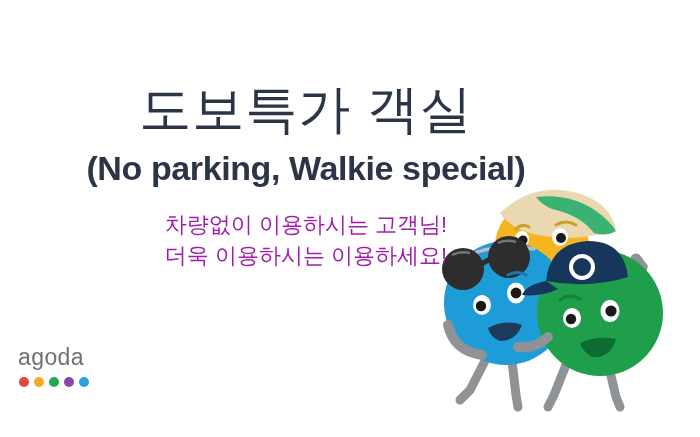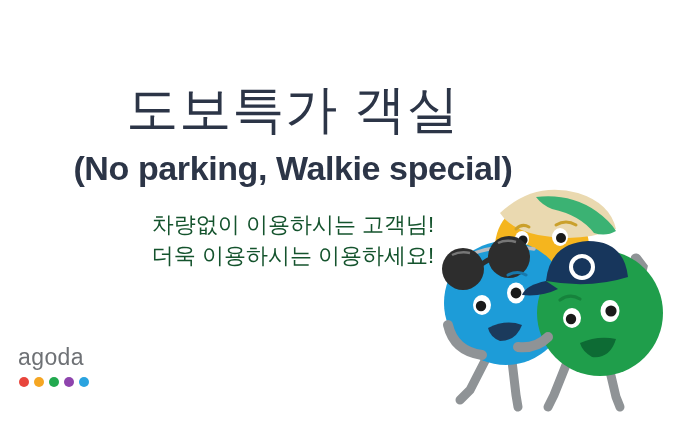--- a/index.html
+++ b/index.html
@@ -14,21 +14,21 @@
     position: relative;
     width: 700px;
     height: 437px;
     background: #ffffff;
     overflow: hidden;
   }
 
   
   .text-block {
     position: absolute;
-    left: 0;
+    left: 13px;
     top: 0;
     width: 586px;
     text-align: center;
     z-index: 5;
   }
   .title-ko {
     margin: 0;
     padding-top: 82px;
     font-family: "Liberation Sans", sans-serif;
     font-size: 52px;
@@ -102,21 +102,21 @@
   .illustration svg { display: block; }
 </style>
 </head>
 <body>
 
 <div class="banner" style="background: rgb(255, 255, 255);">
 
   <div class="text-block">
     <h1 class="title-ko" style="color: rgb(44, 53, 71);">도보특가 객실</h1>
     <h2 class="title-en" style="color: rgb(44, 53, 71);">(No parking, Walkie special)</h2>
-    <p class="sub-lines" style="color: #14532d;">
+    <p class="sub-lines" style="color: #a21caf;">
       <span class="sub-line">차량없이 이용하시는 고객님!</span>
       <span class="sub-line">더욱 이용하시는 이용하세요!</span>
     </p>
   </div>
 
   <div class="logo">
     <div class="logo-word" style="color: rgb(110, 113, 117);">agoda</div>
     <div class="logo-dots">
       <span style="background: rgb(232, 69, 60);"></span>
       <span style="background: rgb(245, 166, 35);"></span>

